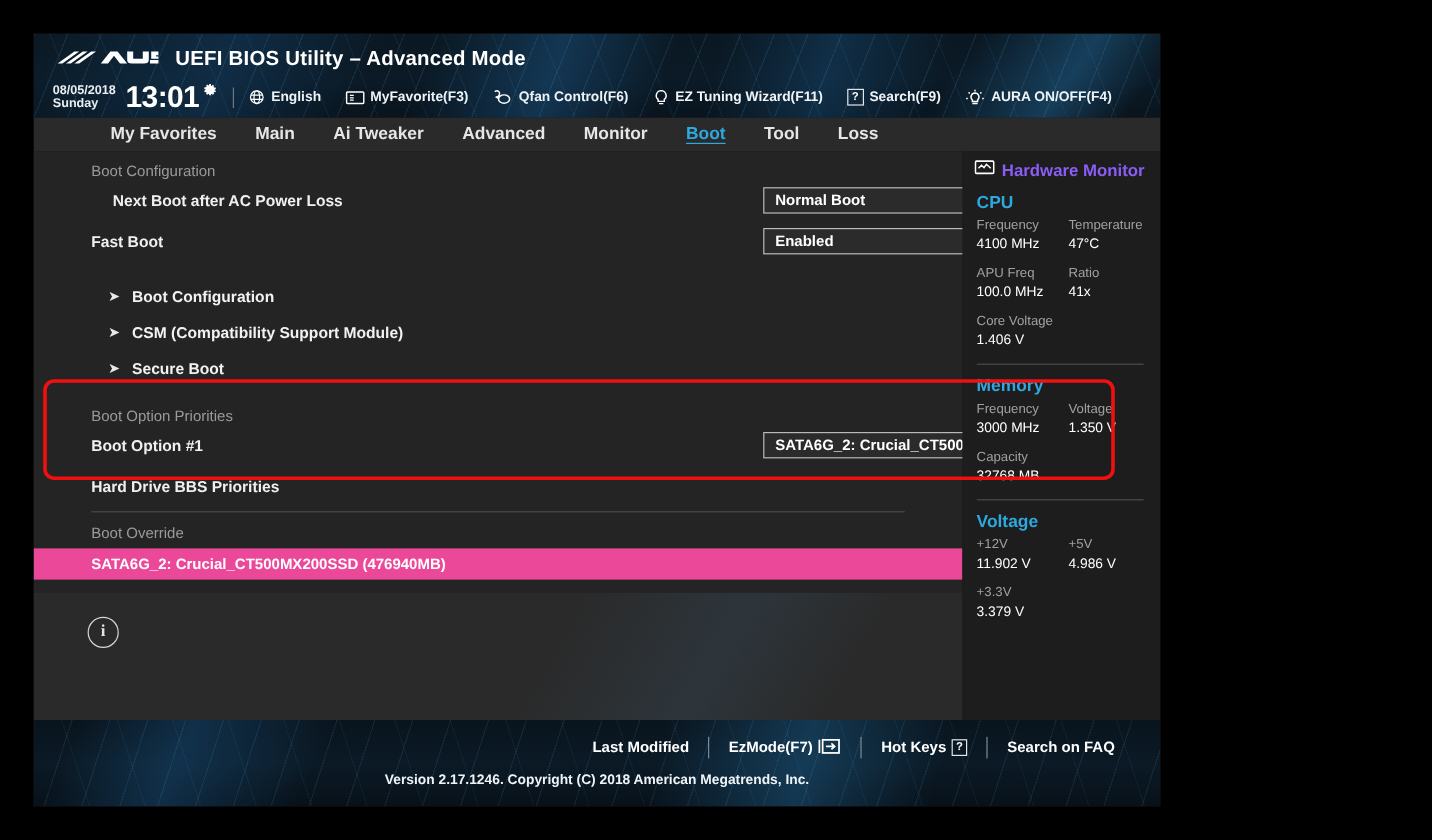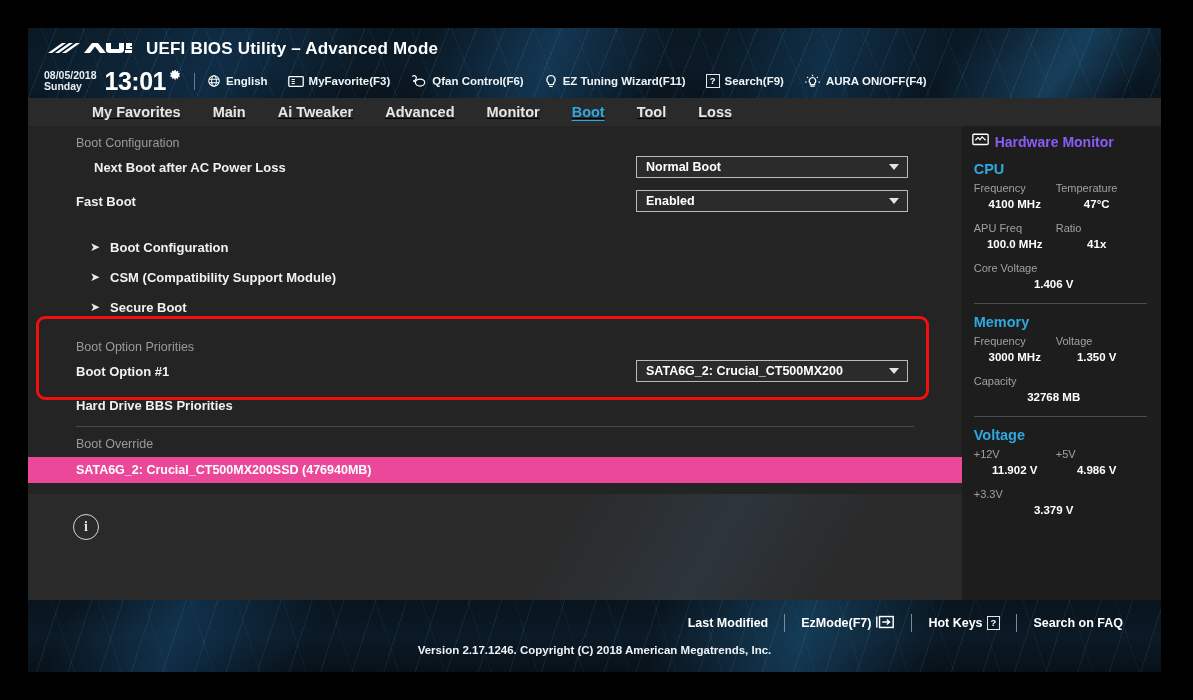--- a/index.html
+++ b/index.html
@@ -1,18 +1,18 @@
 <!DOCTYPE html>
 <html><head>
 <meta charset="utf-8">
 <style>
   html,body{margin:0;padding:0;background:#000;}
   body{width:1193px;height:700px;overflow:hidden;font-family:"Liberation Sans",sans-serif;}
 
-  #app{position:absolute;left:28px;top:28px;width:1133px;height:644px;background:#1b1b1b;overflow:hidden;}
+  #app{position:absolute;left:28px;top:28px;width:939px;height:644px;background:#1b1b1b;overflow:hidden;}
 
   
   .header{position:relative;height:70px;
     background:
       linear-gradient(115deg, rgba(0,0,0,0) 0%, rgba(20,60,95,.55) 18%, rgba(0,0,0,0) 30%),
       linear-gradient(110deg, rgba(0,0,0,0) 35%, rgba(30,90,140,.45) 46%, rgba(0,0,0,0) 56%),
       linear-gradient(105deg, rgba(0,0,0,0) 60%, rgba(25,80,125,.40) 70%, rgba(0,0,0,0) 80%),
       linear-gradient(125deg, rgba(0,0,0,0) 80%, rgba(40,120,175,.40) 90%, rgba(0,0,0,0) 97%),
       linear-gradient(180deg,#0a1822 0%,#0b1a26 55%,#09141d 100%);
     overflow:hidden;}
@@ -29,21 +29,21 @@
   .hdr-row2{position:relative;z-index:2;display:flex;align-items:center;height:34px;padding-left:16px;color:#fff;}
   .dt{line-height:1.05;font-size:10.5px;font-weight:bold;color:#e8eef2;margin-right:8px;}
   .clock{font-size:25px;font-weight:bold;color:#fff;letter-spacing:-.5px;line-height:1;}
   .gear{margin-left:2px;margin-top:-8px;}
   .vsep{width:1px;height:17px;background:#6d7a83;margin:0 12px;}
   .tool{display:flex;align-items:center;gap:5px;margin-right:20px;font-size:11.5px;font-weight:bold;color:#eef3f6;white-space:nowrap;}
   .tool svg{display:block;flex:none;}
   .qmark{border:1.5px solid #dfe7ec;font-size:9.5px;font-weight:bold;padding:0 3px;line-height:12px;display:inline-block;color:#fff;}
 
   
-  .navbar{height:28px;background:#2a2a2a;display:flex;align-items:center;padding-left:48px;gap:0;text-decoration:underline;}
+  .navbar{height:28px;background:#2a2a2a;display:flex;align-items:center;padding-left:48px;gap:0;}
   .navitem{color:#e6e6e6;font-size:14.5px;font-weight:bold;padding:0 16px;line-height:28px;cursor:pointer;}
   .navitem.active{color:#2ea8df;text-decoration:underline;text-underline-offset:3px;}
 
   
   .body{display:flex;height:474px;}
   .content{position:relative;width:937px;background:#242424;}
   .hwmon{width:200px;background:#1d1d1d;position:relative;overflow:hidden;}
 
   
   .sect-label{color:#9a9a9a;font-size:12.5px;padding:10px 0 0 48px;}
@@ -70,21 +70,21 @@
     background-image:linear-gradient(120deg,rgba(0,0,0,0) 55%,rgba(60,110,150,.16) 72%,rgba(0,0,0,0) 86%);}
   .info-icon{position:absolute;left:45px;top:20px;width:24px;height:24px;border:1.6px solid #d6d6d6;border-radius:50%;
     color:#e4e4e4;font-size:14px;font-weight:bold;font-family:"Liberation Serif",serif;display:flex;align-items:center;justify-content:center;}
 
   
   .hw-title{display:flex;align-items:center;gap:6px;padding:7px 0 0 10px;color:#8b5cf6;font-size:14px;font-weight:bold;}
   .hw-sect{color:#2ea8df;font-size:14.5px;font-weight:bold;padding:10px 0 4px 12px;}
   .hw-grid{display:flex;padding:0 0 0 12px;}
   .hw-cell{width:82px;}
   .hw-k{color:#a0a0a0;font-size:11px;line-height:15px;}
-  .hw-v{color:#ffffff;font-size:11.5px;font-weight:bold;line-height:16px;text-align:center;}
+  .hw-v{color:#ffffff;font-size:11.5px;font-weight:normal;line-height:16px;}
   .hw-pad{height:9px;}
   .hw-div{height:1px;background:#4c4c4c;margin:11px 14px 0 12px;}
 
   
   .footer{position:relative;height:72px;overflow:hidden;
     background:
       linear-gradient(115deg, rgba(0,0,0,0) 4%, rgba(25,80,125,.45) 14%, rgba(0,0,0,0) 26%),
       linear-gradient(105deg, rgba(0,0,0,0) 55%, rgba(35,110,160,.40) 68%, rgba(0,0,0,0) 80%),
       linear-gradient(180deg,#09141d 0%,#0b1a26 50%,#081119 100%);}
   .footer:after{content:"";position:absolute;inset:0;

